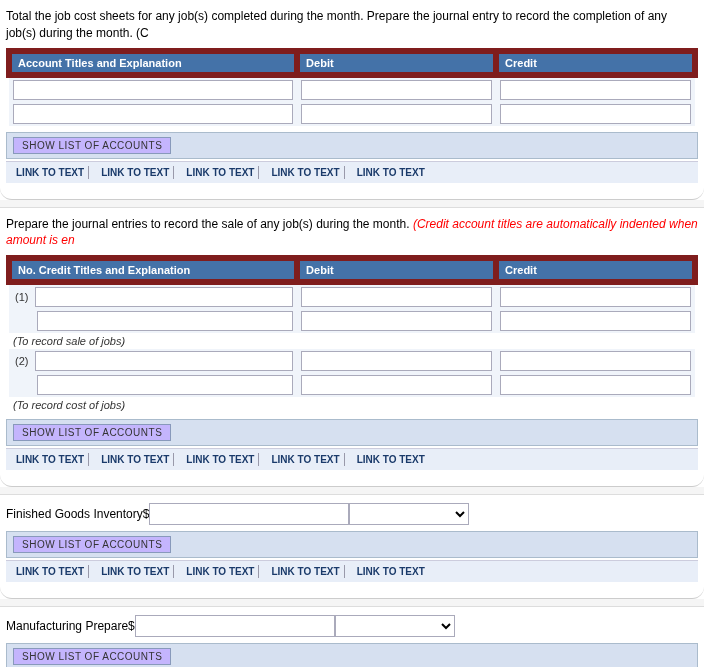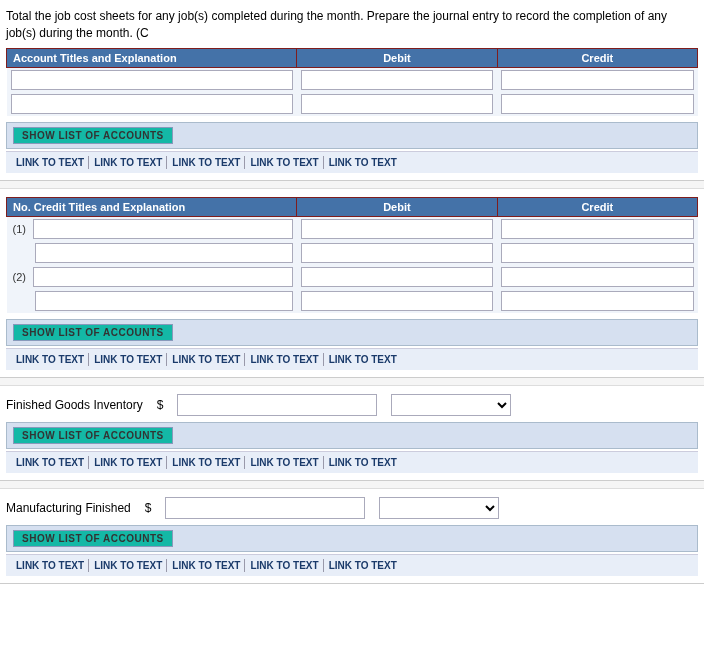--- a/index.html
+++ b/index.html
@@ -3,22 +3,23 @@
   <meta charset="utf-8">
   <style>
     * { box-sizing: border-box; margin: 0; padding: 0; }
     body {
       font-family: Arial, sans-serif;
       font-size: 12px;
       background: #fff;
       color: #000;
     }
     .section {
-      padding: 8px 6px 7px 6px;
+      padding: 8px 6px 16px 6px;
       border-bottom: 1px solid #ccc;
+      border-radius: 12px;
     }
     .section-text {
       font-size: 12px;
       margin-bottom: 6px;
       line-height: 1.4;
     }
     .red-italic {
       color: red;
       font-style: italic;
     }
@@ -28,24 +29,24 @@
       border-collapse: collapse;
       margin-bottom: 6px;
     }
     .journal-table th {
       background: #4472a8;
       color: #fff;
       text-align: left;
       padding: 3px 6px;
       font-size: 11px;
       font-weight: bold;
-      border: 1px solid #7f1d1d;
+      border: 6px solid #7f1d1d;
     }
     .journal-table th.center {
-      text-align: center;
+      text-align: left;
     }
     .journal-table td {
       padding: 2px 4px;
       border: none;
     }
     .journal-table tr.input-row td {
       background: #f0f4fa;
     }
     .journal-table input[type="text"] {
       width: 100%;
@@ -69,35 +70,35 @@
       font-style: italic;
     }
     
     .show-list-bar {
       background: #d6e0f0;
       border: 1px solid #aabbcc;
       padding: 4px 6px;
       margin-bottom: 2px;
     }
     .show-list-btn {
-      background: #14b8a6;
+      background: #c4b5fd;
       border: 1px solid #8899bb;
       padding: 2px 8px;
       font-size: 10px;
-      font-weight: bold;
+      font-weight: normal;
       color: #333;
       cursor: pointer;
       text-transform: uppercase;
       letter-spacing: 0.5px;
     }
     .link-bar {
       background: #e8eef8;
       padding: 4px 6px;
       display: flex;
-      gap: 1px;
+      gap: 8px;
       flex-wrap: wrap;
       align-items: center;
       border-top: 1px solid #ccd;
     }
     .link-btn {
       font-size: 10px;
       font-weight: bold;
       color: #1a3a6a;
       background: none;
       border: none;
@@ -110,21 +111,21 @@
       border-right: none;
     }
     
     .bg-light { background: #eef2fa; }
     .bg-white { background: #fff; }
 
     
     .fg-row {
       display: flex;
       align-items: center;
-      gap: 14px;
+      gap: 0;
       margin-bottom: 6px;
       flex-wrap: wrap;
     }
     .fg-label {
       font-size: 12px;
       font-weight: normal;
     }
     .dollar-sign {
       font-size: 12px;
     }
@@ -195,20 +196,24 @@
     <button class="link-btn">LINK TO TEXT</button>
     <button class="link-btn">LINK TO TEXT</button>
     <button class="link-btn">LINK TO TEXT</button>
     <button class="link-btn">LINK TO TEXT</button>
   </div>
 </div>
 
 <div class="section-gap"></div>
 
 <div class="section">
+  <p class="section-text">
+    <span>Prepare the journal entries to record the sale of any job(s) during the month.</span>
+    <span class="red-italic">(Credit account titles are automatically indented when amount is en</span>
+  </p>
   <table class="journal-table">
     <thead>
       <tr>
         <th class="col-account">No. Credit Titles and Explanation</th>
         <th class="col-debit center">Debit</th>
         <th class="col-credit center">Credit</th>
       </tr>
     </thead>
     <tbody>
 
@@ -220,35 +225,41 @@
         <td><input type="text" value="" style=""></td>
         <td><input type="text" value="" style=""></td>
       </tr>
       <tr class="input-row bg-white">
         <td style="padding:2px 4px 2px 28px;">
           <input type="text" value="" style="width: 100%; height: 20px; border: 1px solid rgb(170, 170, 187); font-size: 11px; padding: 1px 3px;">
         </td>
         <td><input type="text" value="" style=""></td>
         <td><input type="text" value="" style=""></td>
       </tr>
+      <tr>
+        <td colspan="3" class="indent-label">(To record sale of jobs)</td>
+      </tr>
 
       <tr class="input-row bg-light">
         <td style="display:flex;align-items:center;gap:4px;padding:2px 4px;">
           <span class="row-label">(2)</span>
           <input type="text" value="" style="flex: 1 1 0%; height: 20px; border: 1px solid rgb(170, 170, 187); font-size: 11px; padding: 1px 3px;">
         </td>
         <td><input type="text" value="" style=""></td>
         <td><input type="text" value="" style=""></td>
       </tr>
       <tr class="input-row bg-white">
         <td style="padding:2px 4px 2px 28px;">
           <input type="text" value="" style="width: 100%; height: 20px; border: 1px solid rgb(170, 170, 187); font-size: 11px; padding: 1px 3px;">
         </td>
         <td><input type="text" value="" style=""></td>
         <td><input type="text" value="" style=""></td>
+      </tr>
+      <tr>
+        <td colspan="3" class="indent-label">(To record cost of jobs)</td>
       </tr>
     </tbody>
   </table>
   <div class="show-list-bar">
     <button class="show-list-btn">SHOW LIST OF ACCOUNTS</button>
   </div>
   <div class="link-bar">
     <button class="link-btn">LINK TO TEXT</button>
     <button class="link-btn">LINK TO TEXT</button>
     <button class="link-btn">LINK TO TEXT</button>
@@ -279,21 +290,21 @@
     <button class="link-btn">LINK TO TEXT</button>
     <button class="link-btn">LINK TO TEXT</button>
     <button class="link-btn">LINK TO TEXT</button>
   </div>
 </div>
 
 <div class="section-gap"></div>
 
 <div class="section">
   <div class="fg-row">
-    <span class="oh-label">Manufacturing Finished</span>
+    <span class="oh-label">Manufacturing Prepare</span>
     <span class="dollar-sign">$</span>
     <input type="text" class="fg-input" value="" style="">
     <select class="fg-select">
       <option value=""></option>
       <option value="1">Option 1</option>
       <option value="2">Option 2</option>
     </select>
   </div>
   <div class="show-list-bar">
     <button class="show-list-btn">SHOW LIST OF ACCOUNTS</button>

